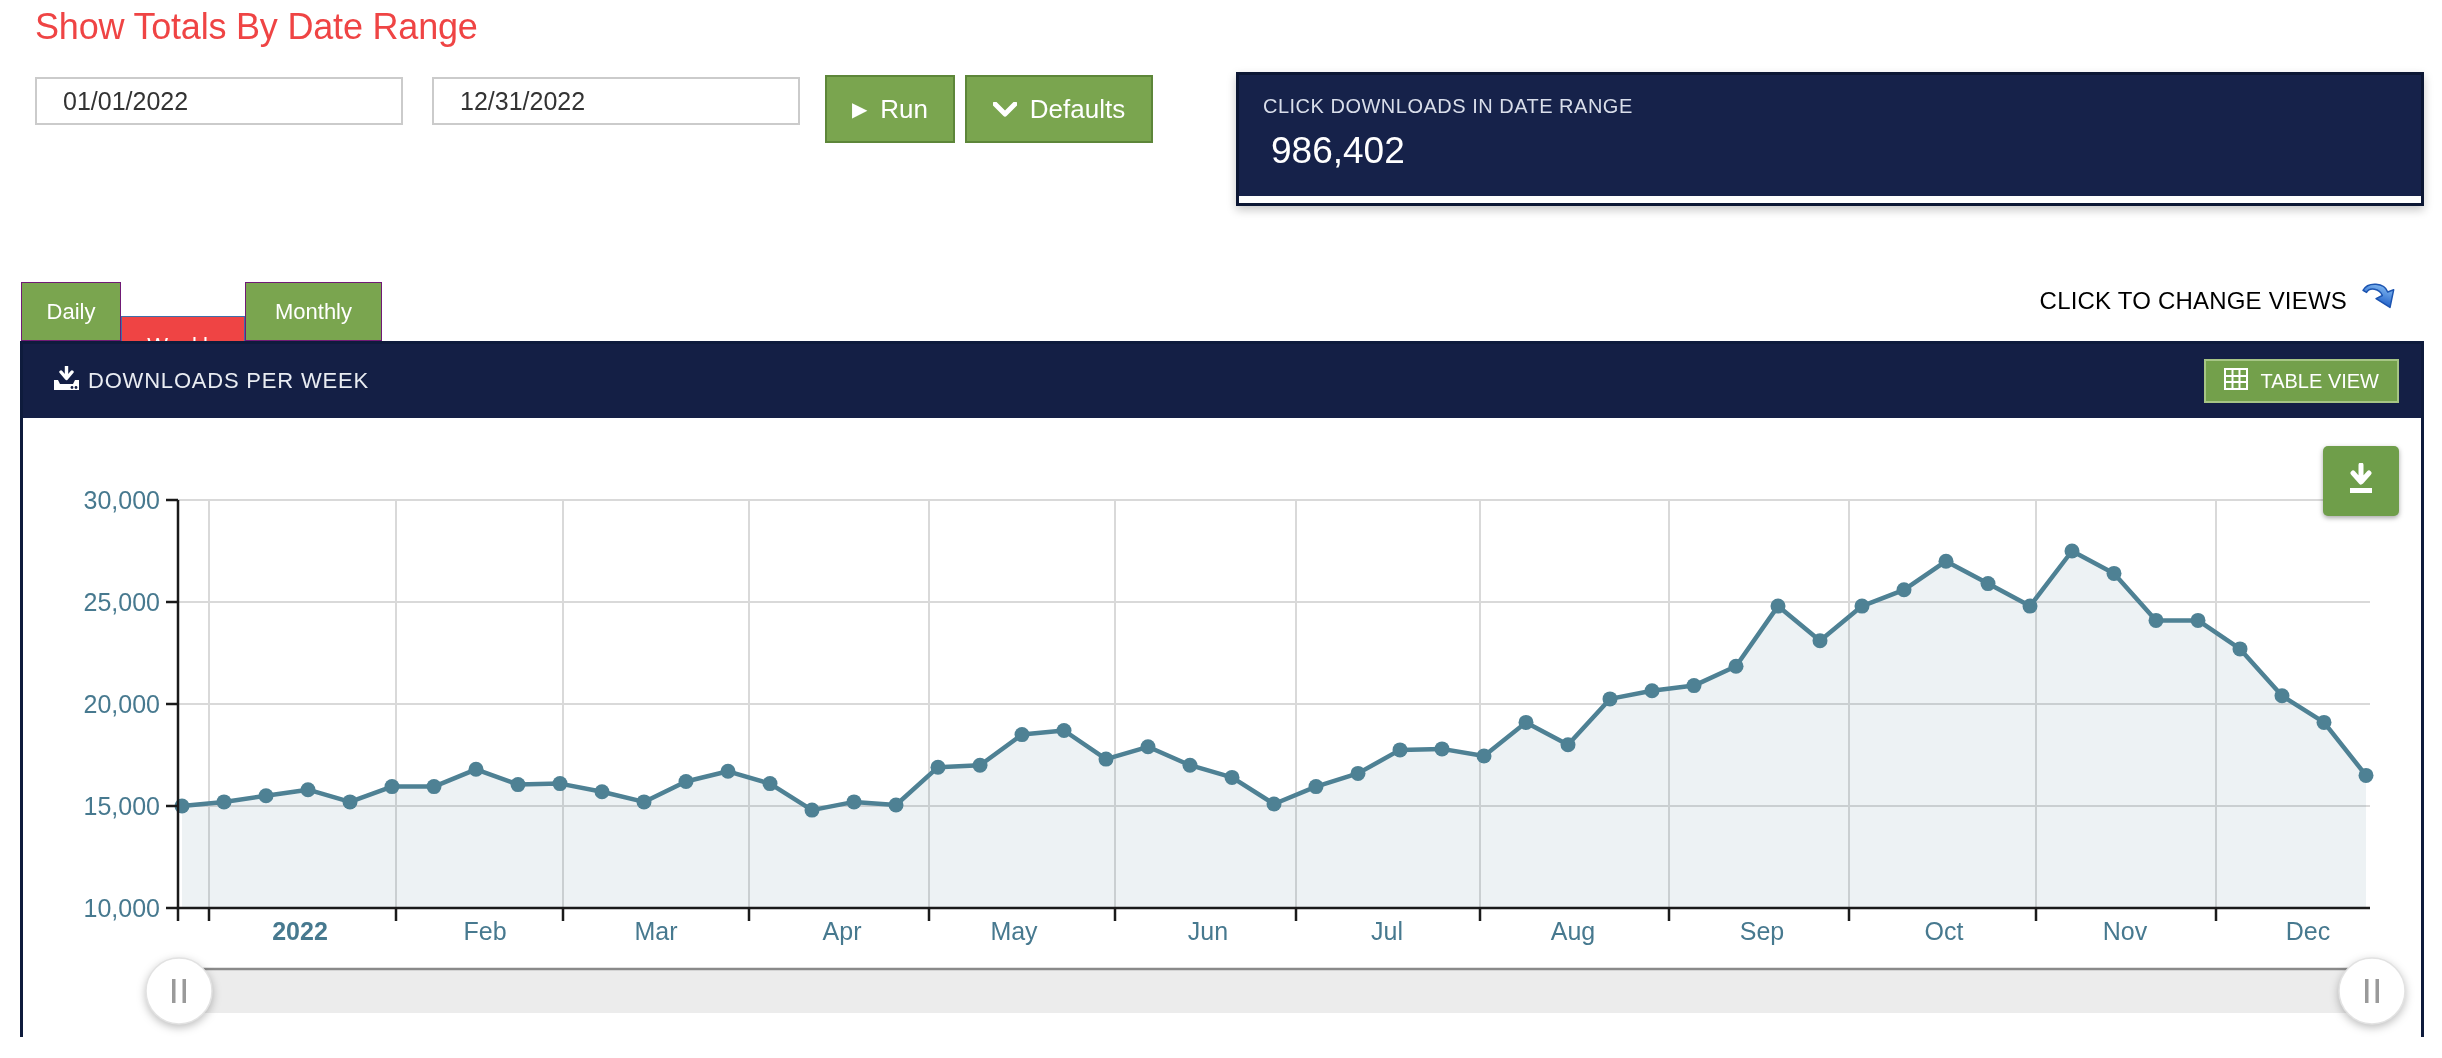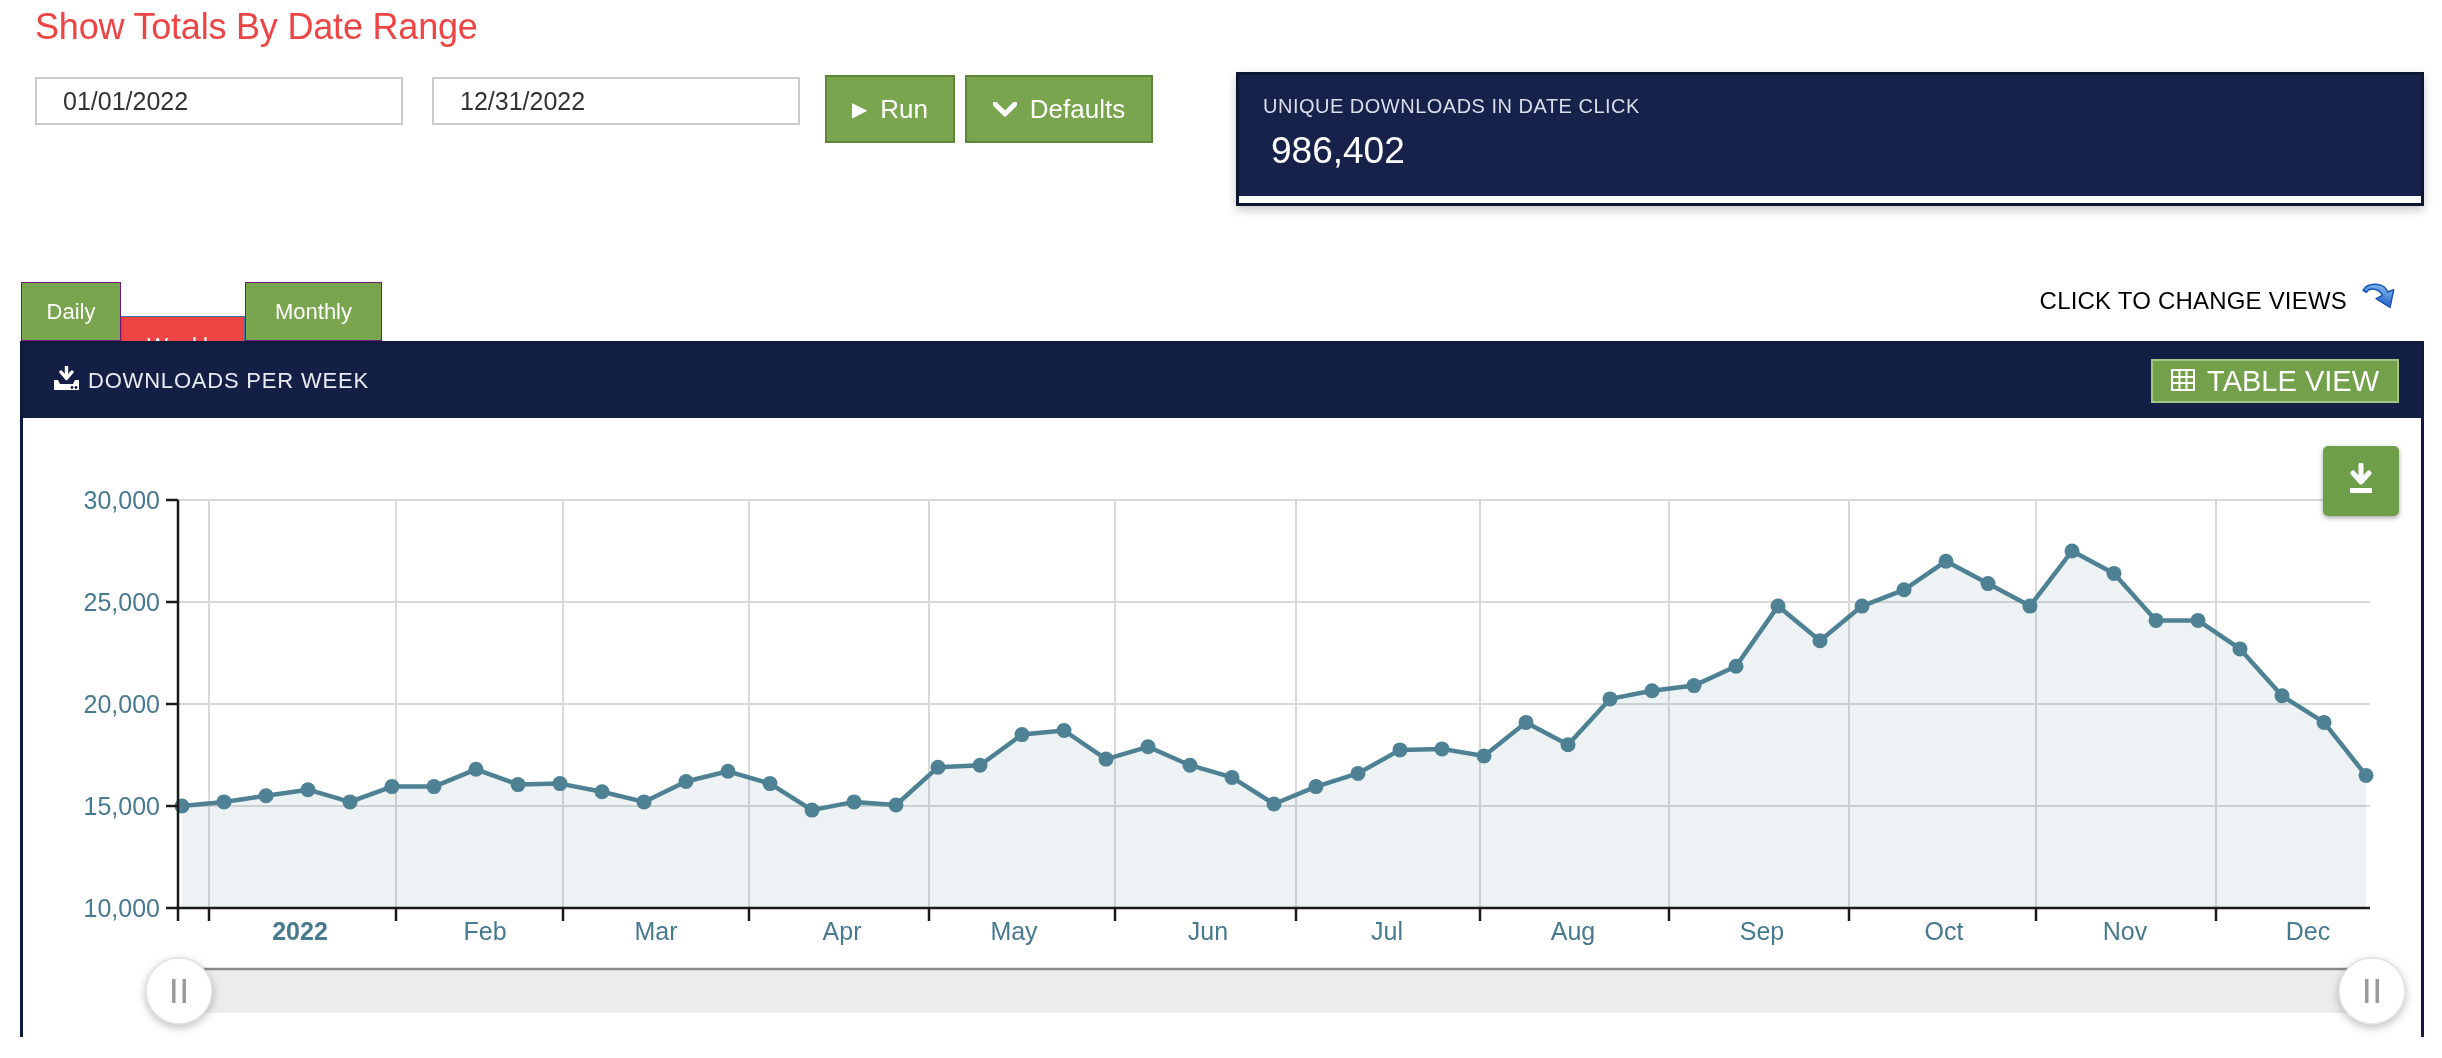--- a/index.html
+++ b/index.html
@@ -34,21 +34,21 @@
   #tab-daily { width:100px; } #tab-weekly { width:124px; } #tab-monthly { width:137px; }
 
   .hint-row { position:absolute; right:45px; top:280px; height:42px; display:flex; align-items:center; gap:10px; }
   .hint-text { font-size:24px; color:#000; letter-spacing:0.2px; }
 
   
   .chart-panel { position:absolute; left:20px; top:341px; width:2404px; height:696px; border:3px solid #0e1b3c; background:#fff; }
   .chart-header { position:absolute; left:0; top:0; width:2398px; height:74px; background:#141f45; display:flex; align-items:center; justify-content:space-between; padding:0 22px 0 30px; }
   .chart-header-left { display:flex; align-items:center; gap:8px; }
   .chart-header-title { font-size:22px; color:#e9ecf2; letter-spacing:0.8px; }
-  .table-view-btn { height:44px; padding:0 18px; background:#73a04b; border:2px solid #a6c584; color:#fff; font-size:29px;
+  .table-view-btn { height:44px; padding:0 18px; background:#73a04b; border:2px solid #a6c584; color:#fff; font-size:20px;
                     display:flex; align-items:center; gap:12px; cursor:pointer; font-family:"Liberation Sans", sans-serif; }
   .chart-body { position:absolute; left:0; top:74px; width:2398px; height:619px; background:#fff; }
   #chart-svg { position:absolute; left:0; top:0; }
   #chart-svg text { font-family:"Liberation Sans", sans-serif; }
   .dl-chart-btn { position:absolute; left:2300px; top:28px; width:76px; height:70px; background:#6f9e4a; border:none; border-radius:5px;
                   box-shadow:0 2px 5px rgba(0,0,0,0.35); display:flex; align-items:center; justify-content:center; cursor:pointer; }
 </style>
 </head>
 <body>
 
@@ -67,21 +67,21 @@
   <button id="defaults-btn" class="green-btn">
     <span class="chev">
       <svg width="24" height="15" viewBox="0 0 24 15">
           <polyline points="2,2 12,12 22,2" fill="none" stroke="#fff" stroke-width="5" stroke-linecap="round" stroke-linejoin="round"></polyline>
         </svg>
     </span>
     <span>Defaults</span>
   </button>
 
   <div class="stat-card">
-    <div class="stat-label">UNIQUE DOWNLOADS IN DATE CLICK</div>
+    <div class="stat-label">CLICK DOWNLOADS IN DATE RANGE</div>
     <div class="stat-value">986,402</div>
     <div class="stat-strip"></div>
   </div>
 
   <div class="tabs">
     <div class="tab green" id="tab-daily">Daily</div>
     <div class="tab active" id="tab-weekly">Weekly</div>
     <div class="tab green" id="tab-monthly">Monthly</div>
   </div>
 

